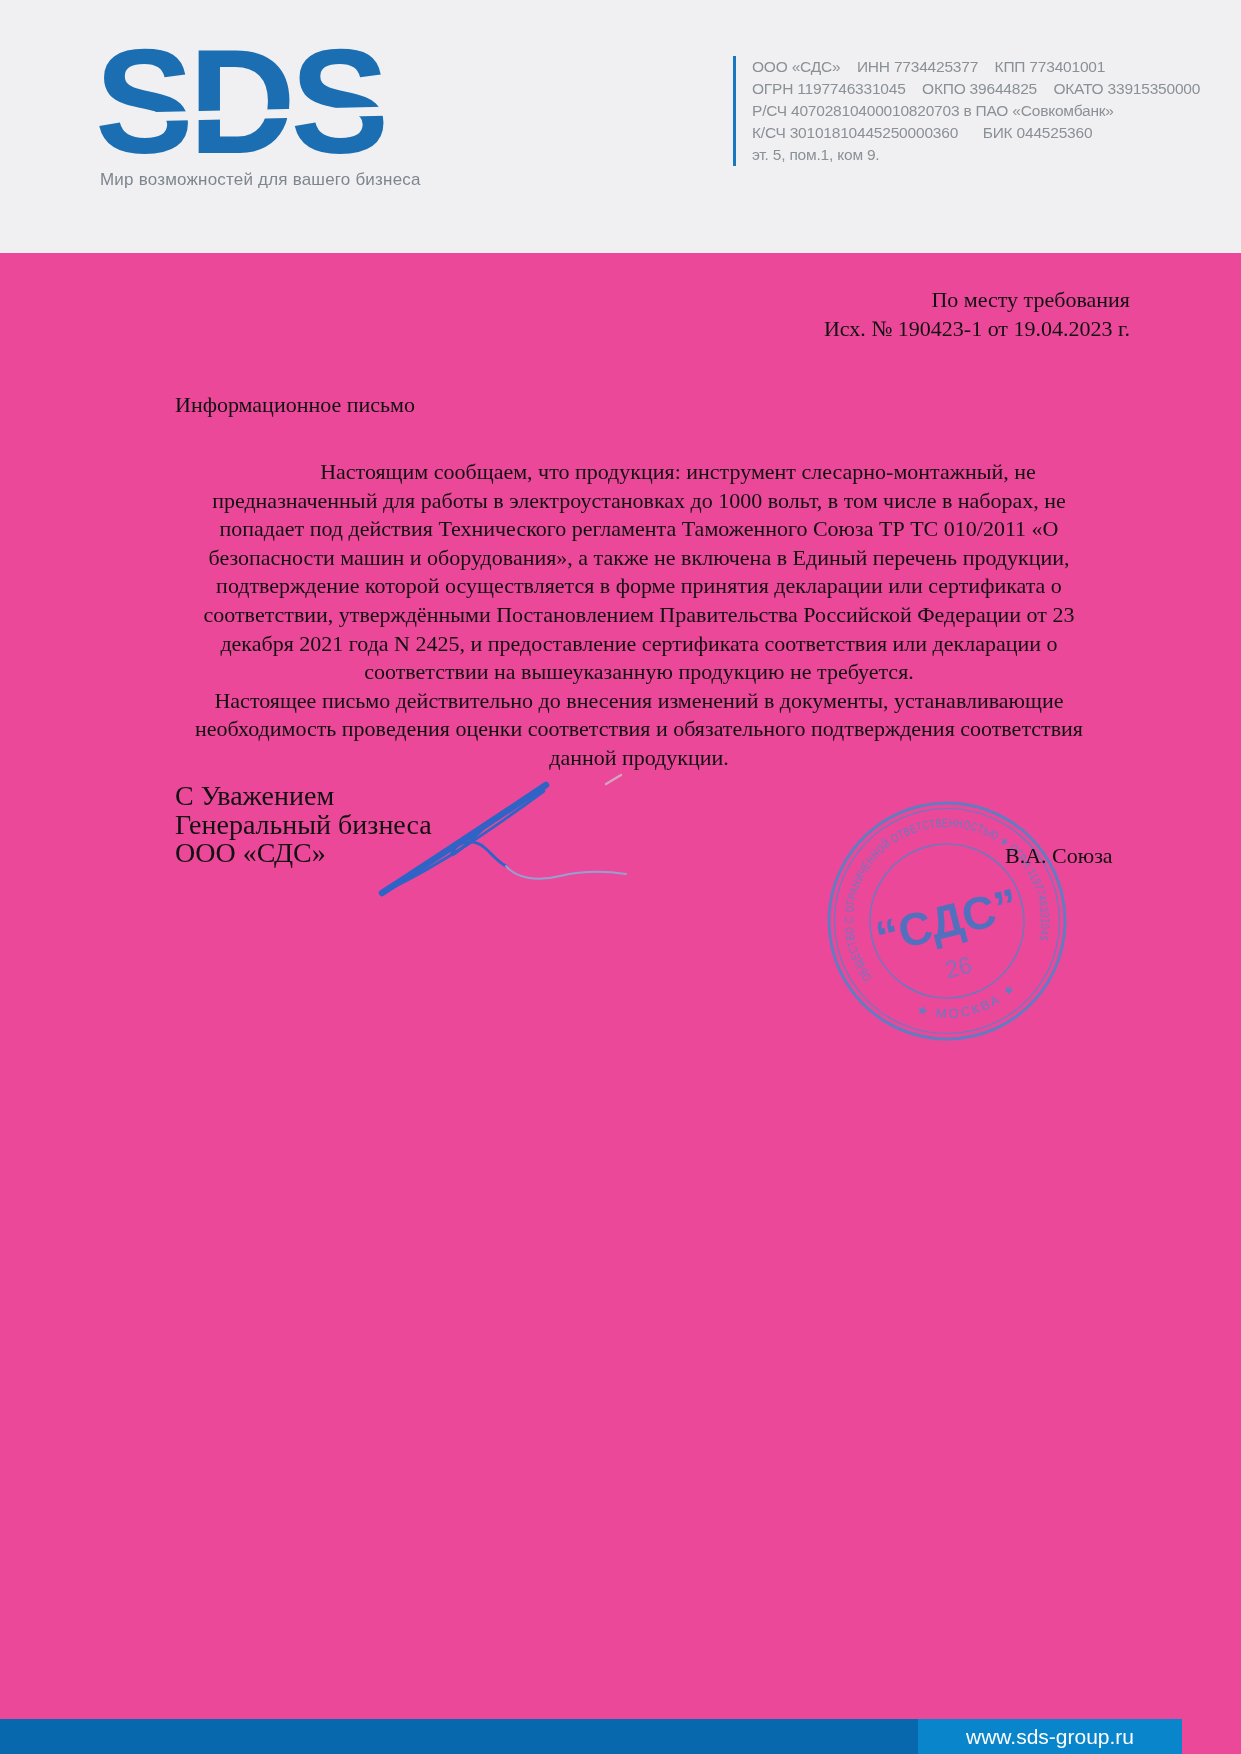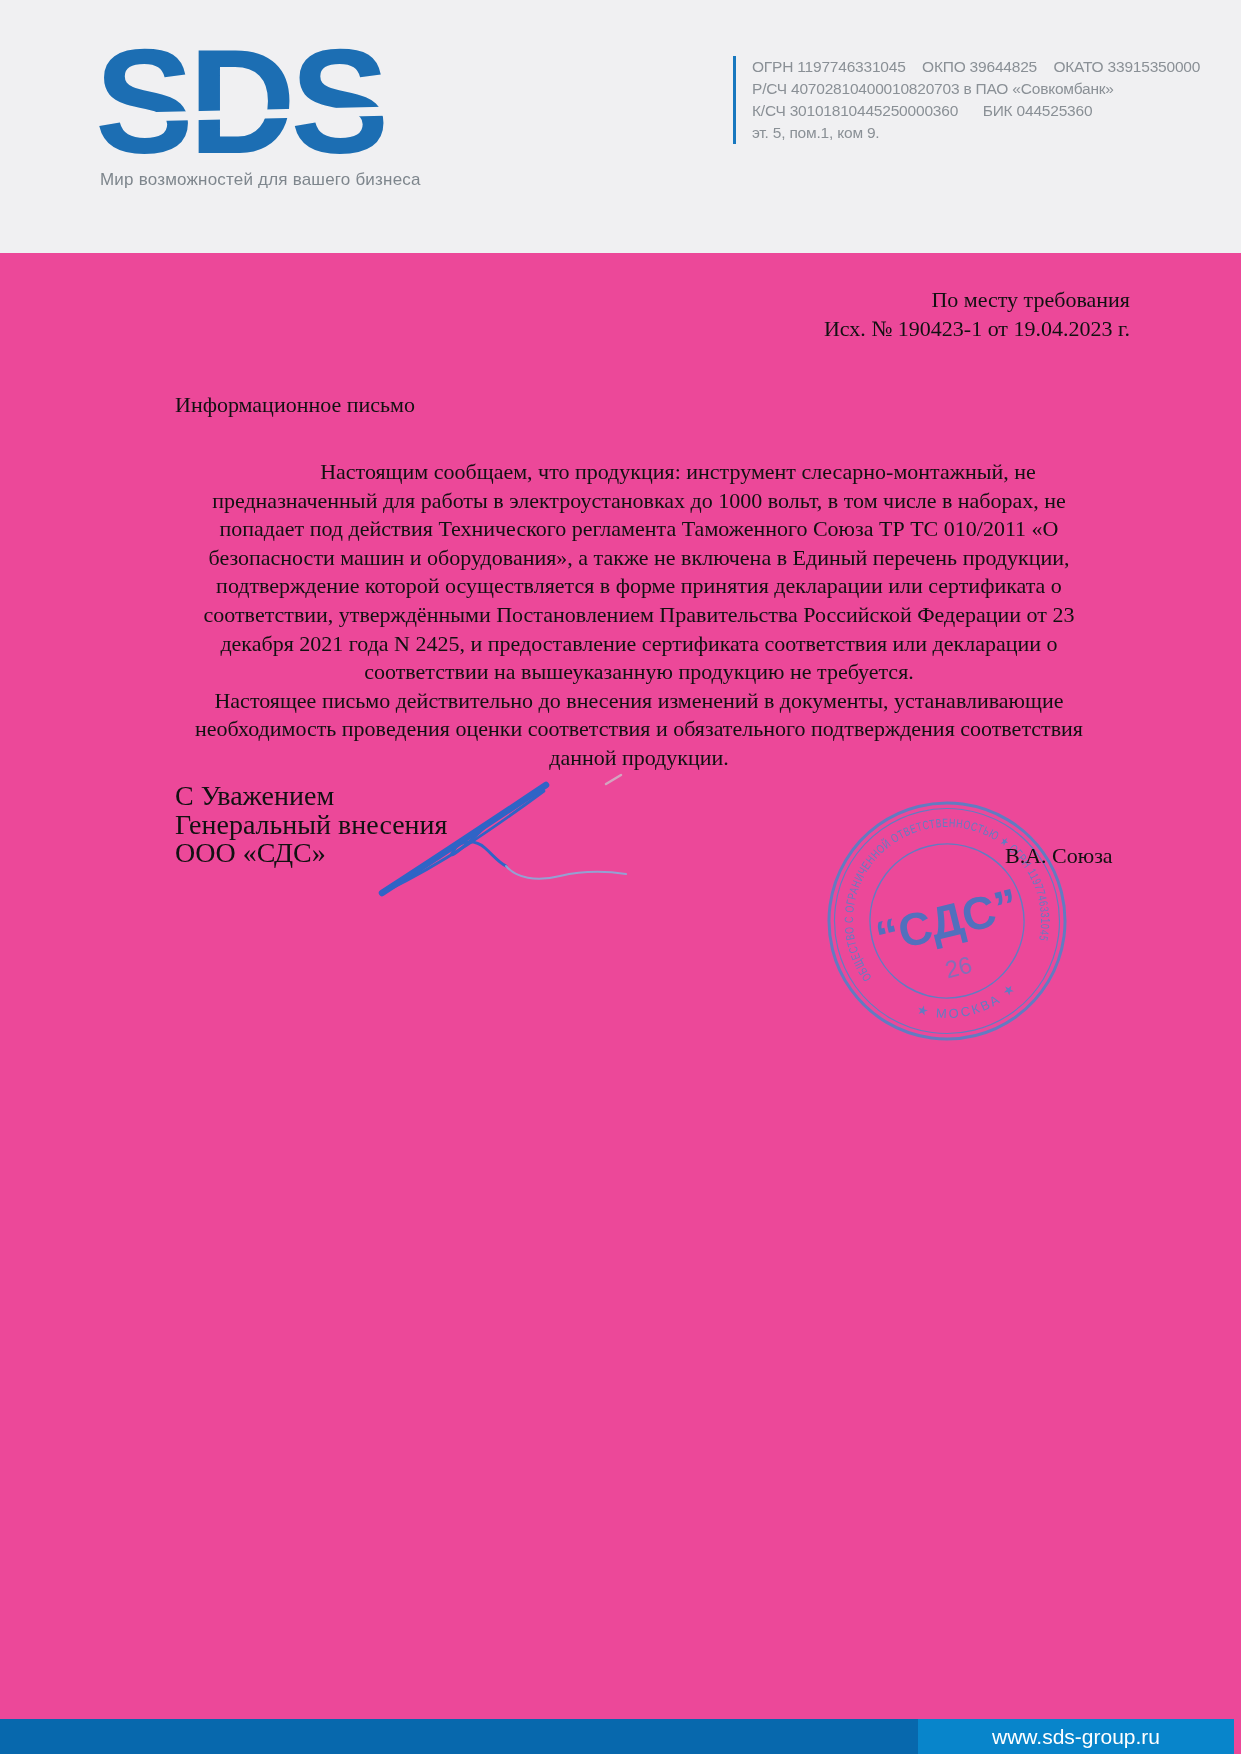--- a/index.html
+++ b/index.html
@@ -26,34 +26,35 @@
              text-align:center;margin-top:12px;}
   .body-text p{margin:0;}
   .body-text p.indented{text-indent:78px;}
   .signoff{position:absolute;top:782px;left:175px;font-size:28px;line-height:28.6px;}
   .signer-name{position:absolute;top:843px;left:1005px;font-size:22px;}
   .signature-svg{position:absolute;left:368px;top:772px;}
   .stamp-svg{position:absolute;left:815px;top:789px;}
   
   .footer{position:absolute;left:0;top:1719px;width:1241px;height:35px;}
   .footer-dark{position:absolute;left:0;top:0;width:918px;height:35px;background:#0768ad;}
-  .footer-light{position:absolute;left:918px;top:0;width:316px;height:35px;background:#0885cb;
+  .footer-light{position:absolute;left:918px;top:0;width:264px;height:35px;background:#0885cb;
                 display:flex;align-items:center;justify-content:center;}
   .footer-url{font-family:"Liberation Sans",sans-serif;font-size:21px;color:#ffffff;}
 </style>
 </head>
 <body>
 
 <div class="page">
 
   <header class="band">
     <div class="logo-text">SDS</div>
     <div class="logo-stripe"></div>
     <div class="tagline">Мир возможностей для вашего бизнеса</div>
     <div class="company-details">
+      <div class="detail-line">ООО «СДС»    ИНН 7734425377    КПП 773401001</div>
       <div class="detail-line">ОГРН 1197746331045    ОКПО 39644825    ОКАТО 33915350000</div>
       <div class="detail-line">Р/СЧ 40702810400010820703 в ПАО «Совкомбанк»</div>
       <div class="detail-line">К/СЧ 30101810445250000360      БИК 044525360</div>
       <div class="detail-line">эт. 5, пом.1, ком 9.</div>
     </div>
   </header>
 
   <div class="ref-block">
     <div>По месту требования</div>
     <div>Исх. № 190423-1 от 19.04.2023 г.</div>
@@ -61,21 +62,21 @@
 
   <h1 class="title">Информационное письмо</h1>
 
   <div class="body-text">
     <p class="indented">Настоящим сообщаем, что продукция: инструмент слесарно-монтажный, не предназначенный для работы в электроустановках до 1000 вольт, в том числе в наборах, не попадает под действия Технического регламента Таможенного Союза ТР ТС 010/2011 «О безопасности машин и оборудования», а также не включена в Единый перечень продукции, подтверждение которой осуществляется в форме принятия декларации или сертификата о соответствии, утверждёнными Постановлением Правительства Российской Федерации от 23 декабря 2021 года N 2425, и предоставление сертификата соответствия или декларации о соответствии на вышеуказанную продукцию не требуется.</p>
     <p>Настоящее письмо действительно до внесения изменений в документы, устанавливающие необходимость проведения оценки соответствия и обязательного подтверждения соответствия данной продукции.</p>
   </div>
 
   <div class="signoff">
     <div>С Уважением</div>
-    <div>Генеральный внесения</div>
+    <div>Генеральный бизнеса</div>
     <div>ООО «СДС»</div>
   </div>
 
   <svg class="signature-svg" width="270" height="135" viewBox="0 0 270 135">
     <path d="M 14,121 C 70,85 130,45 178,13" fill="none" stroke="#2f64c6" stroke-width="6.5" stroke-linecap="round"></path>
     <path d="M 176,19 C 126,56 74,92 18,119" fill="none" stroke="#2f64c6" stroke-width="2.8" stroke-linecap="round"></path>
     <path d="M 120,52 C 100,72 76,92 86,78 C 93,67 108,68 117,76 C 124,82 130,90 138,94" fill="none" stroke="#2f64c6" stroke-width="3" stroke-linecap="round"></path>
     <path d="M 138,94 C 148,106 168,110 192,104 C 218,98 238,99 258,102" fill="none" stroke="#86b0dc" stroke-width="2" stroke-linecap="round" opacity="0.85"></path>
     <path d="M 238,12 L 253,3" fill="none" stroke="#c9ccd0" stroke-width="2.5" stroke-linecap="round" opacity="0.7"></path>
   </svg>

